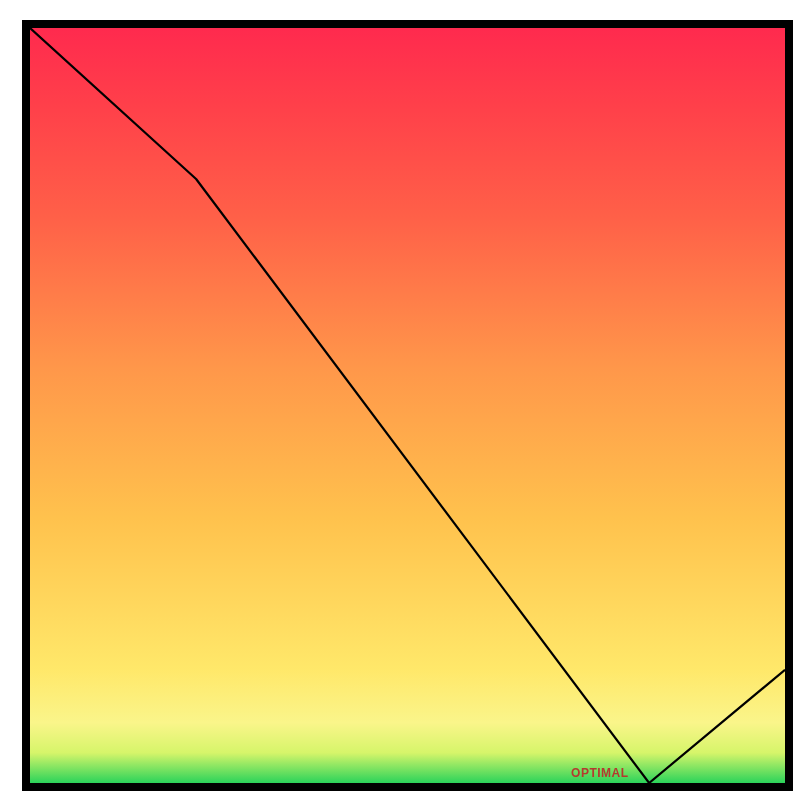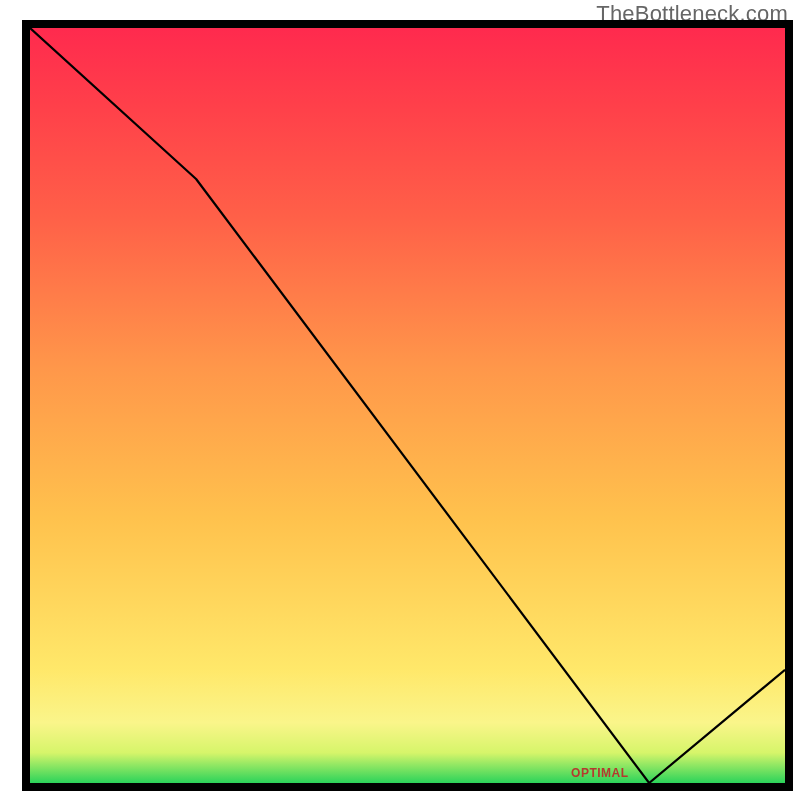--- a/index.html
+++ b/index.html
@@ -38,21 +38,20 @@
     font-size: 12px;
     fill: #b43a2e;
     letter-spacing: 0.5px;
   }
 </style>
 </head>
 <body>
 
 <div class="stage">
 
-  <div class="watermark">TheBottleneck.com</div>
 
   <svg class="chart" viewBox="0 0 800 800">
     <defs>
       <linearGradient id="bg-grad" x1="0" y1="1" x2="0" y2="0">
           <stop offset="0.0%" stop-color="#2bd35a"></stop>
           <stop offset="4.0%" stop-color="#d6f56a"></stop>
           <stop offset="8.0%" stop-color="#faf58a"></stop>
           <stop offset="15.0%" stop-color="#ffe86a"></stop>
           <stop offset="35.0%" stop-color="#ffc24d"></stop>
           <stop offset="55.0%" stop-color="#ff974a"></stop>

